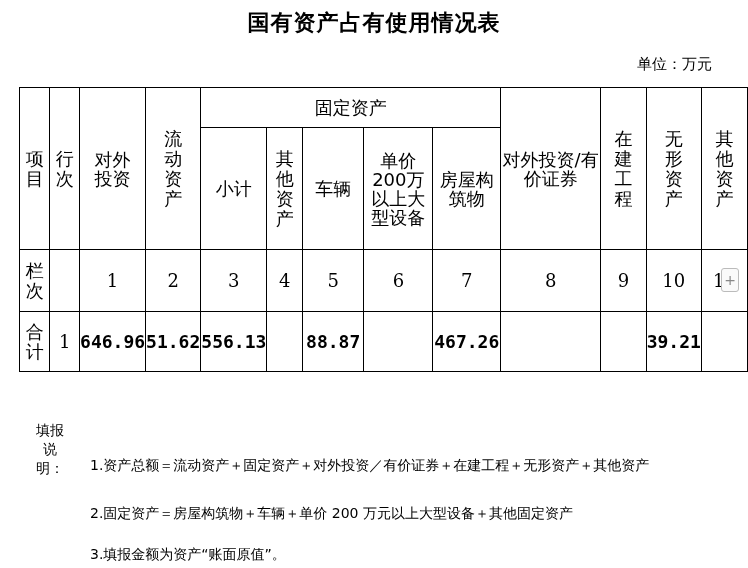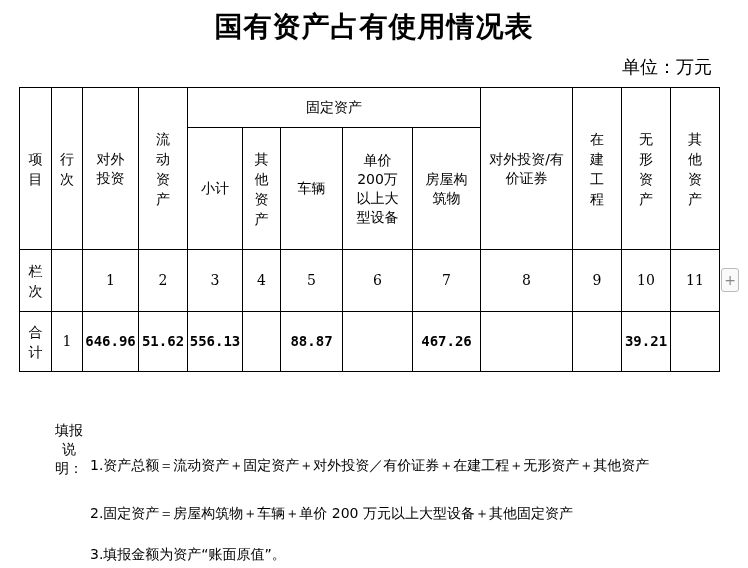--- a/index.html
+++ b/index.html
@@ -1,31 +1,31 @@
 <!DOCTYPE html>
 <html><head>
 <meta charset="utf-8">
 <style>
   html, body { margin:0; padding:0; background:#fff; }
   body { width:748px; height:568px; position:relative; overflow:hidden;
          font-family:"DejaVu Sans", "Liberation Sans", sans-serif; color:#000; }
   .abs { position:absolute; }
   .title { left:0; width:748px; top:8px; text-align:center; font-family:"DejaVu Serif", serif;
-           font-size:28px; font-weight:bold; letter-spacing:1px; }
-  .unit { right:36px; top:55px; font-size:18px; }
+           font-size:22px; font-weight:bold; letter-spacing:1px; }
+  .unit { right:36px; top:55px; font-size:15px; }
   table.t { position:absolute; left:19px; top:87px; border-collapse:collapse; table-layout:fixed; }
   table.t td { border:1.5px solid #000; padding:0; text-align:center; vertical-align:middle;
-               font-size:14px; line-height:19px; }
+               font-size:18px; line-height:19px; }
   .v { display:inline-block; width:1em; word-wrap:break-word; line-height:20px; }
   .num { font-family:"DejaVu Sans Mono", monospace; font-size:10px;font-weight:bold; }
   .colnum { font-family:"DejaVu Serif", serif; font-size:14px; }
   .plus { left:721px; top:268px; width:16px; height:22px; border:1px solid #bbb; border-radius:3px;
           color:#888; font-size:14px; text-align:center; line-height:22px; background:#fafafa; }
   .notes { font-size:14px; }
-  .nlabel { left:33px; top:421px; width:34px; text-align:center; line-height:19px;margin-left:19px; }
+  .nlabel { left:33px; top:421px; width:34px; text-align:center; line-height:19px; }
 </style>
 </head>
 <body>
 
 <div class="abs title">国有资产占有使用情况表</div>
 <div class="abs unit">单位：万元</div>
 
 <table class="t">
   <colgroup>
     <col style="width:32px">

